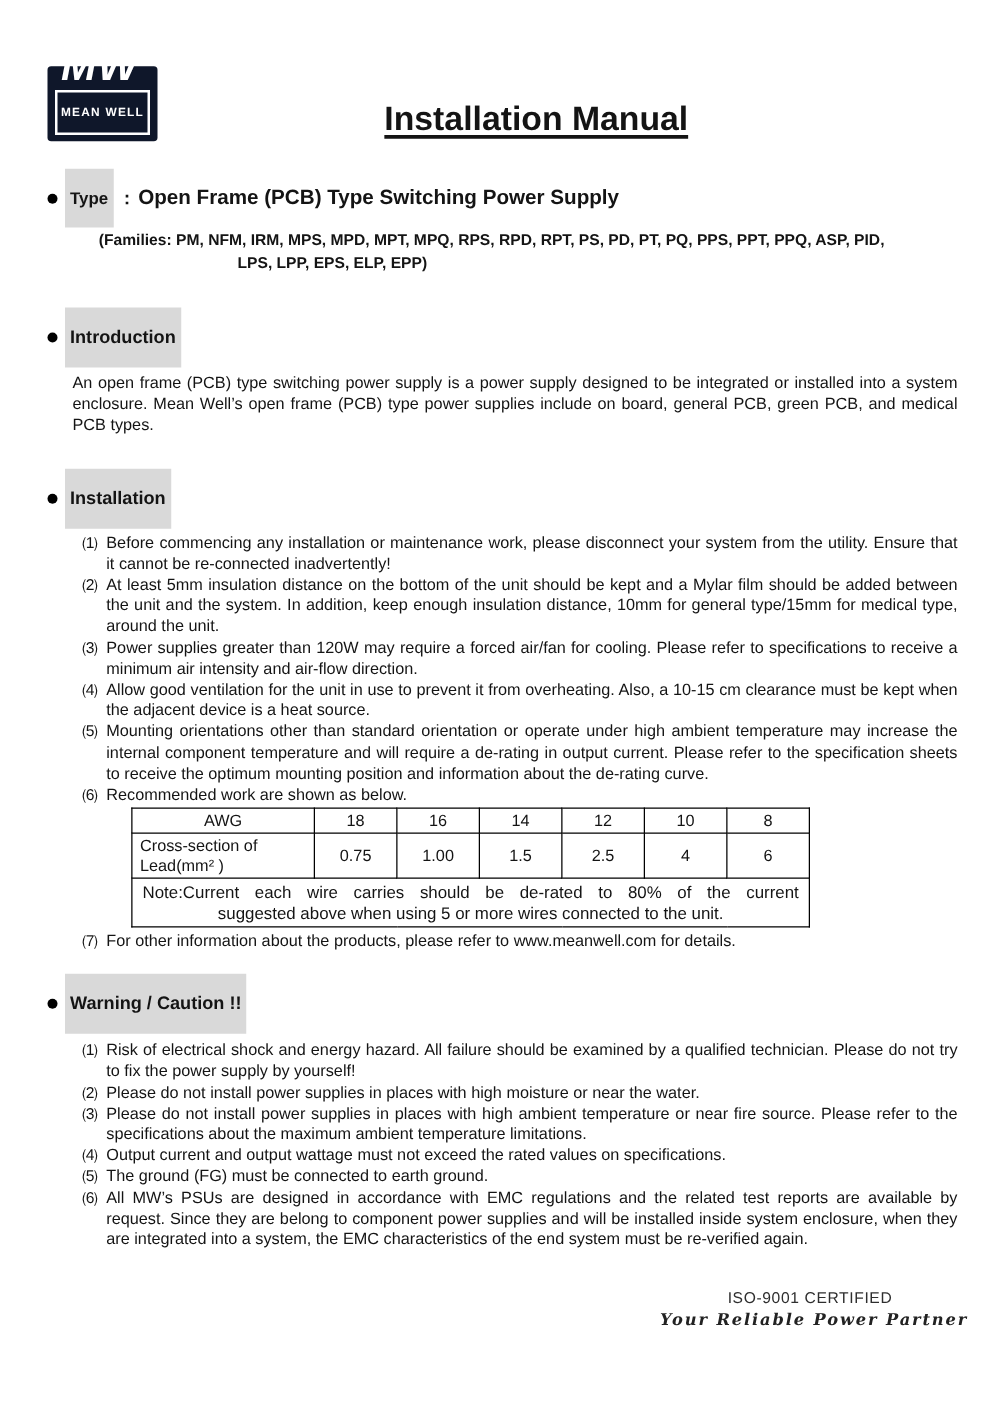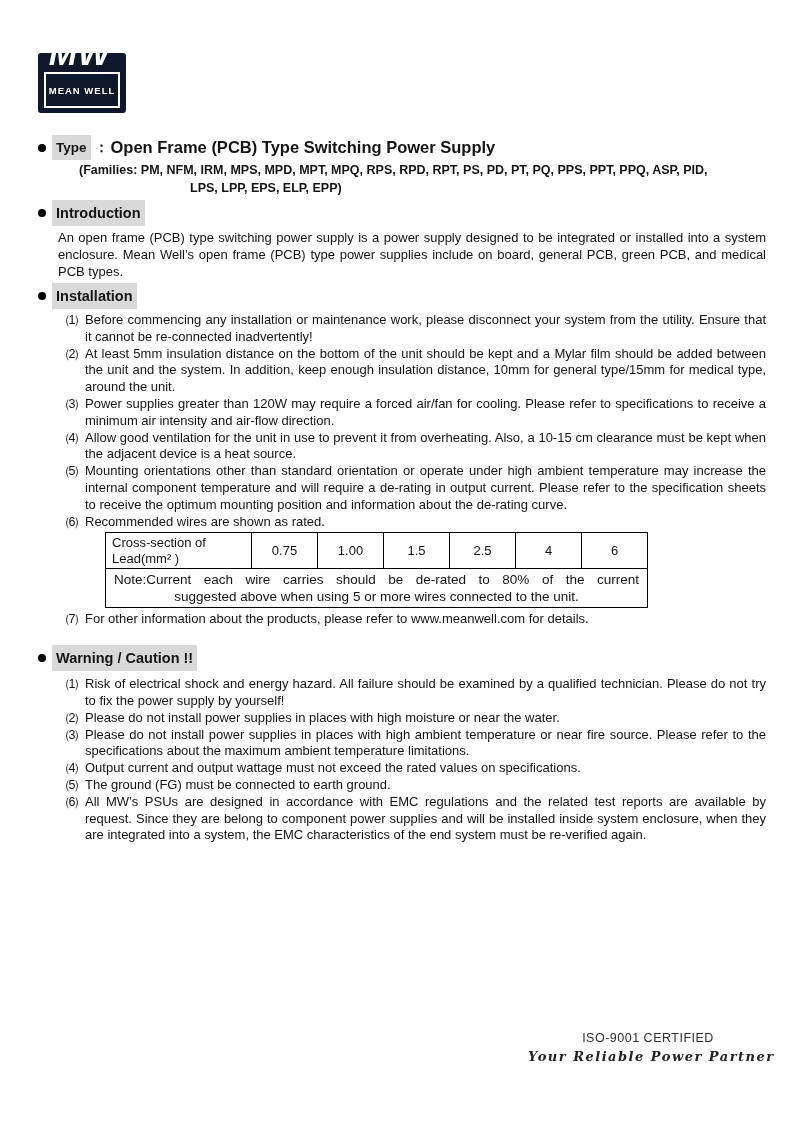--- a/index.html
+++ b/index.html
@@ -39,35 +39,35 @@
     font-size: 27px; font-weight: bold;
     text-decoration: underline; text-decoration-thickness: 2.5px; text-underline-offset: 4px;
   }
 
   
   .sec-head { display: flex; align-items: center; margin-left: 38px; }
   .bullet {
     width: 8px; height: 8px; border-radius: 50%; background: #000;
     flex: 0 0 8px; margin-right: 6px;
   }
-  .hl { background: #d9d9d9; padding: 5px 4px; }
+  .hl { background: #d9d9d9; padding: 16px 4px; }
   .sec-title { font-weight: bold; font-size: 14.5px; }
 
   
   .type-section { margin-top: 3px; }
   .type-row { display: flex; align-items: center; margin-left: 38px; }
   .type-label { font-weight: bold; font-size: 13.5px; }
   .type-colon { font-weight: bold; font-size: 14px; margin: 0 2px 0 4px; }
   .type-heading { font-weight: bold; font-size: 16.5px; }
   .families { font-weight: bold; font-size: 12.5px; line-height: 17.5px; }
   .families.l1 { margin-left: 79px; margin-top: 2px; }
   .families.l2 { margin-left: 190px; }
 
   
-  .section { margin-top: 3px; }
+  .section { margin-top: 27px; }
   .intro-body {
     margin: 3px 36px 0 58px;
     font-size: 13px; line-height: 17px; text-align: justify;
   }
   .items { margin: 3px 36px 0 58px; }
   .item { display: flex; }
   .inum {
     flex: 0 0 27px; font-size: 12.5px; letter-spacing: -2px;
     line-height: 16.8px; white-space: nowrap;
   }
@@ -115,20 +115,21 @@
 
 <div class="page">
 
   <div class="header">
     <div class="logo">
       <div class="logo-mw">MW</div>
       <div class="logo-namebox">
         <span class="logo-name">MEAN WELL</span>
       </div>
     </div>
+    <h1 class="title">Installation Manual</h1>
   </div>
 
   <div class="type-section">
     <div class="type-row">
       <span class="bullet"></span>
       <span class="hl type-label">Type</span>
       <span class="type-colon">：</span>
       <span class="type-heading">Open Frame (PCB) Type Switching Power Supply</span>
     </div>
     <div class="families l1">(Families: PM, NFM, IRM, MPS, MPD, MPT, MPQ, RPS, RPD, RPT, PS, PD, PT, PQ, PPS, PPT, PPQ, ASP, PID,</div>
@@ -164,36 +165,45 @@
       <div class="item">
         <span class="inum">（4）</span>
         <span class="itext">Allow good ventilation for the unit in use to prevent it from overheating. Also, a 10-15 cm clearance must be kept when the adjacent device is a heat source.</span>
       </div>
       <div class="item">
         <span class="inum">（5）</span>
         <span class="itext">Mounting orientations other than standard orientation or operate under high ambient temperature may increase the internal component temperature and will require a de-rating in output current. Please refer to the specification sheets to receive the optimum mounting position and information about the de-rating curve.</span>
       </div>
       <div class="item">
         <span class="inum">（6）</span>
-        <span class="itext noj">Recommended wires are shown as rated.</span>
+        <span class="itext noj">Recommended work are shown as below.</span>
       </div>
     </div>
 
     <div class="table-wrap">
       <table class="wire">
         <colgroup>
           <col class="c0">
             <col class="cv">
             <col class="cv">
             <col class="cv">
             <col class="cv">
             <col class="cv">
             <col class="cv">
         </colgroup>
         <tbody>
+          <tr class="hrow">
+            <td>AWG</td>
+            <td>18</td>
+            <td>16</td>
+            <td>14</td>
+            <td>12</td>
+            <td>10</td>
+            <td>8</td>
+          </tr>
           <tr class="drow">
             <td class="lab">Cross-section of Lead(mm² )</td>
             <td>0.75</td>
             <td>1.00</td>
             <td>1.5</td>
             <td>2.5</td>
             <td>4</td>
             <td>6</td>
           </tr>
           <tr>

